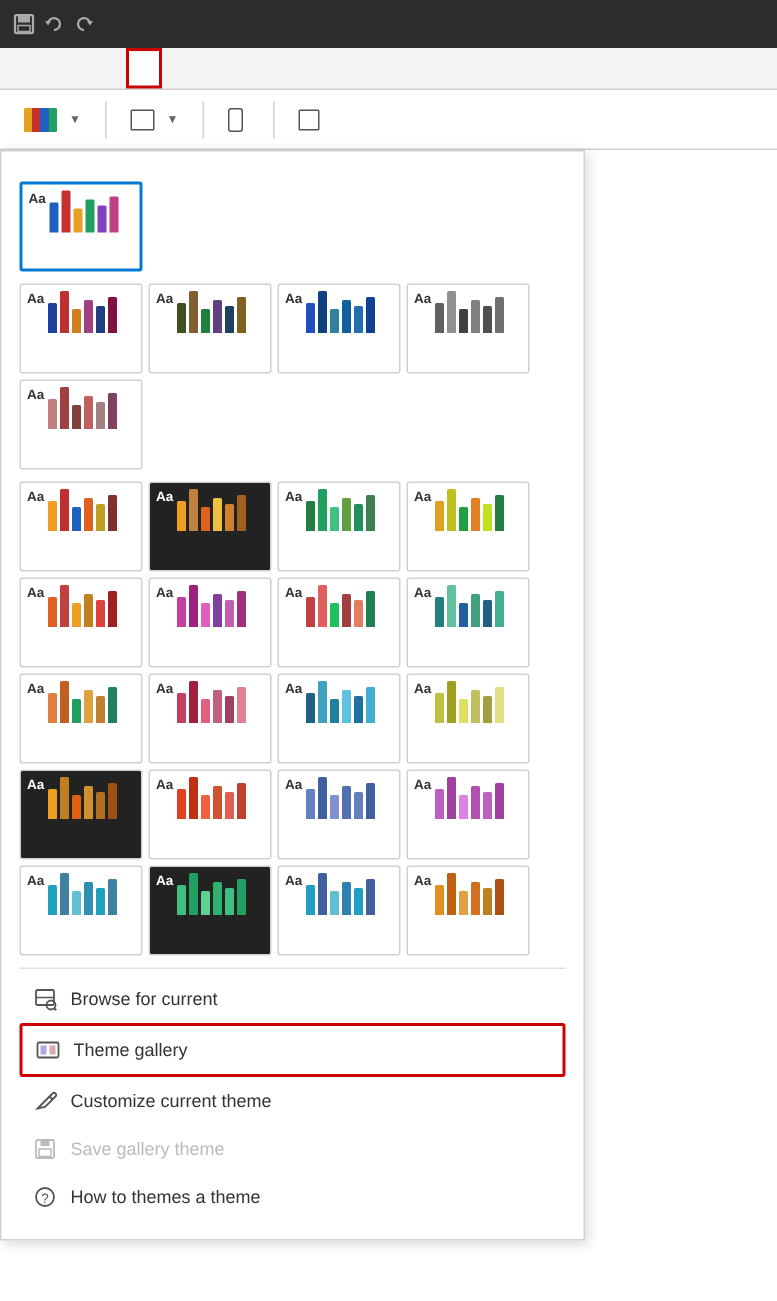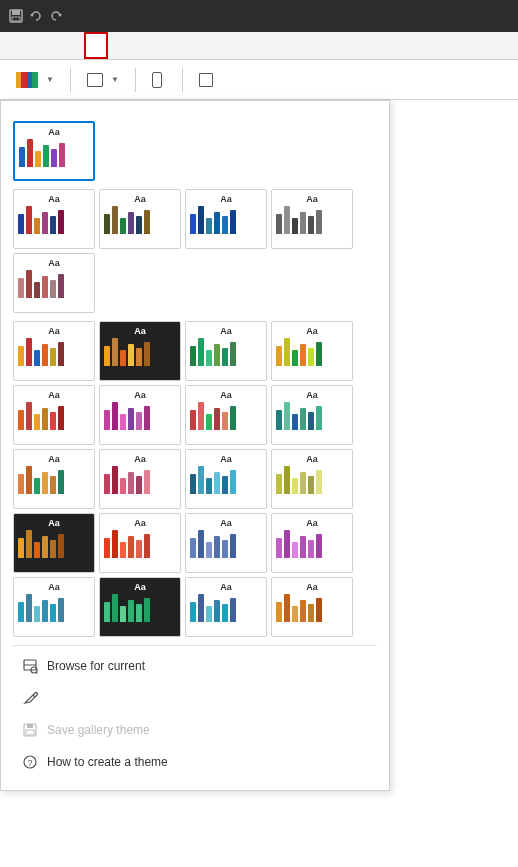--- a/index.html
+++ b/index.html
@@ -141,21 +141,21 @@
 
     .theme-card {
       width: 82px;
       height: 60px;
       border: 1px solid #d0d0d0;
       border-radius: 2px;
       padding: 4px;
       cursor: pointer;
       background: #fff;
       display: flex;
-      flex-direction: column;
+      flex-direction: row;
       gap: 2px;
       text-align: center;
     }
     .theme-card.selected { border: 2px solid #0078d4; }
 
     .theme-aa {
       font-size: 9px;
       font-weight: bold;
       color: #333;
     }
@@ -561,41 +561,52 @@
         <div class="bottom-item-icon">
           <svg width="16" height="16">
             <rect x="2" y="2" width="12" height="10" rx="1" fill="none" stroke="#555" stroke-width="1.2"></rect>
             <path d="M2 7 h12" stroke="#555" stroke-width="1"></path>
             <circle cx="12" cy="12" r="3" fill="none" stroke="#555" stroke-width="1.2"></circle>
             <line x1="14.1" y1="14.1" x2="15.5" y2="15.5" stroke="#555" stroke-width="1.2"></line>
           </svg>
         </div>
         <span>Browse for current</span>
       </div>
+      <div class="bottom-item highlighted">
+        <div class="bottom-item-icon">
+          <svg width="16" height="16">
+            <rect x="1" y="3" width="14" height="10" rx="1" fill="none" stroke="#555" stroke-width="1.2"></rect>
+            <rect x="3" y="5" width="4" height="6" fill="#aad"></rect>
+            <rect x="9" y="5" width="4" height="6" fill="#daa"></rect>
+          </svg>
+        </div>
+        <span>Theme gallery</span>
+      </div>
       <div class="bottom-item">
         <div class="bottom-item-icon">
           <svg width="16" height="16">
             <path d="M3 13 L6 10 L13 3 L13 3 Q14 2 15 3 Q16 4 15 5 L8 12 Z" fill="none" stroke="#555" stroke-width="1.2"></path>
             <line x1="11" y1="5" x2="13" y2="7" stroke="#555" stroke-width="1.2"></line>
           </svg>
         </div>
+        <span>Customize current theme</span>
       </div>
       <div class="bottom-item disabled">
         <div class="bottom-item-icon">
           <svg width="16" height="16">
             <rect x="2" y="2" width="12" height="12" rx="1" fill="none" stroke="#bbb" stroke-width="1.2"></rect>
             <rect x="5" y="2" width="6" height="4" fill="#bbb"></rect>
             <rect x="4" y="8" width="8" height="5" fill="none" stroke="#bbb" stroke-width="1"></rect>
           </svg>
         </div>
         <span style="color: rgb(187, 187, 187);">Save gallery theme</span>
       </div>
       <div class="bottom-item">
         <div class="bottom-item-icon">
           <svg width="16" height="16">
             <circle cx="8" cy="8" r="6" fill="none" stroke="#555" stroke-width="1.2"></circle>
             <text x="8" y="12" text-anchor="middle" font-size="9" fill="#555">?</text>
           </svg>
         </div>
-        <span>How to create a theme</span>
+        <span>How to themes a theme</span>
       </div>
     </div>
 </div>
 
 </body></html>

